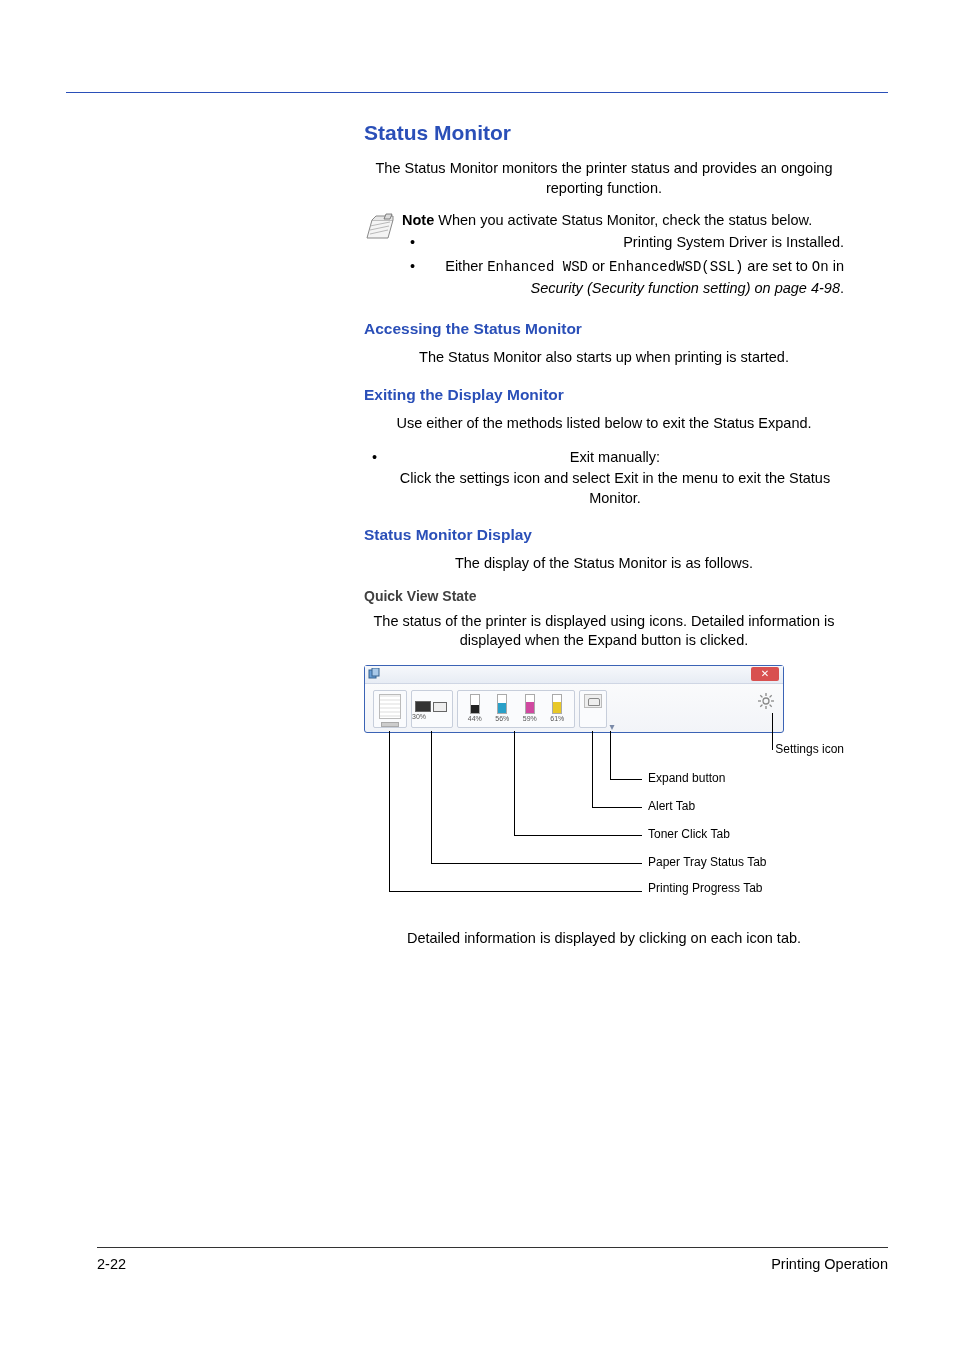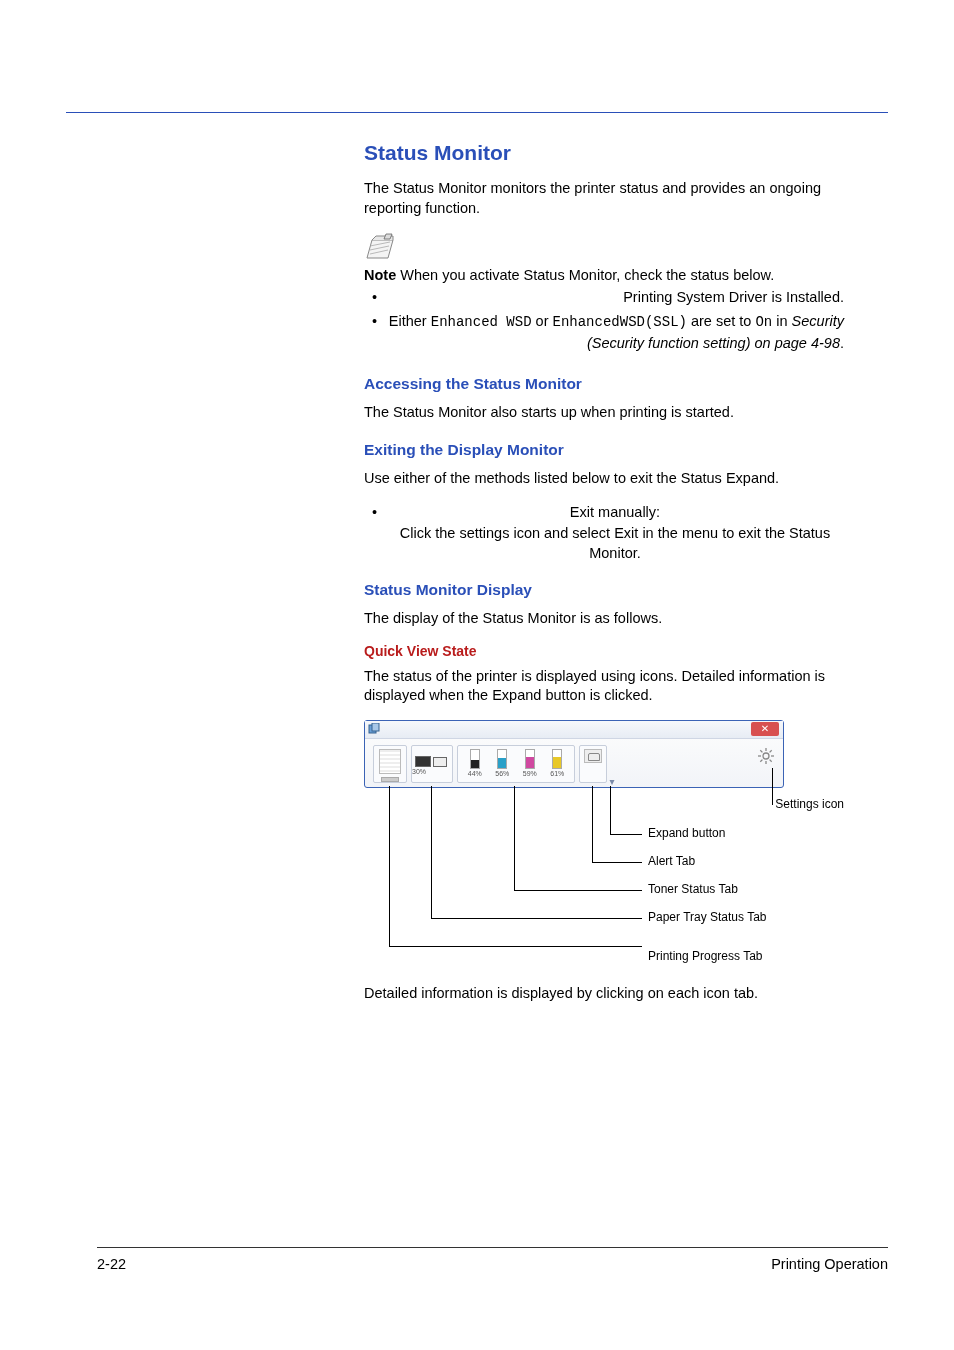--- a/index.html
+++ b/index.html
@@ -8,46 +8,45 @@
     width: 954px;
     height: 1350px;
     font-family: Arial, Helvetica, sans-serif;
     font-size: 14.5px;
     color: #000;
     position: relative;
     background: #fff;
   }
   .page {
     padding: 92px 66px 0 66px;
-    margin-top: 20px;
   }
   .hr-top {
     border: none;
     border-top: 1.5px solid #2a4fb8;
     margin: 0 0 28px 0;
   }
   .content {
     margin-left: 298px;
     width: 480px;
   }
   .h1 {
     color: #2a4fb8;
     font-size: 21px;
     font-weight: bold;
     margin: 8px 0 14px 0;
   }
   .body-text {
     line-height: 1.35;
     margin: 0 0 14px 0;
+    text-align: center;
   }
   .note-block {
     display: flex;
     align-items: flex-start;
     margin-bottom: 16px;
-    flex-direction: column;
   }
   .note-icon {
     width: 32px;
     flex: 0 0 32px;
     margin-right: 6px;
   }
   .note-content { flex: 1; }
   .note-title { font-weight: bold; }
   .note-bullets {
     margin: 4px 0 0 0;
@@ -68,21 +67,21 @@
   }
   .mono { font-family: "Courier New", monospace; font-size: 14px; }
   .italic { font-style: italic; }
   .h2 {
     color: #2a4fb8;
     font-size: 15.5px;
     font-weight: bold;
     margin: 18px 0 10px 0;
   }
   .h3 {
-    color: #b91c1c;
+    color: #404040;
     font-size: 14px;
     font-weight: bold;
     margin: 14px 0 8px 0;
   }
   .bullets {
     margin: 0 0 14px 0;
     padding-left: 22px;
     list-style: none;
     text-align: center;
   }
@@ -331,29 +330,29 @@
       <div class="leader leader-v" style="left:246px; top:66px; height:48px;"></div>
       <div class="leader leader-h" style="left:246px; top:114px; width:32px;"></div>
       <div class="leader-label" style="left:284px; top:106px;">Expand button</div>
 
       <div class="leader leader-v" style="left:228px; top:66px; height:76px;"></div>
       <div class="leader leader-h" style="left:228px; top:142px; width:50px;"></div>
       <div class="leader-label" style="left:284px; top:134px;">Alert Tab</div>
 
       <div class="leader leader-v" style="left:150px; top:66px; height:104px;"></div>
       <div class="leader leader-h" style="left:150px; top:170px; width:128px;"></div>
-      <div class="leader-label" style="left:284px; top:162px;">Toner Status Tab</div>
+      <div class="leader-label" style="left:284px; top:162px;">Toner Click Tab</div>
 
       <div class="leader leader-v" style="left:67px; top:66px; height:132px;"></div>
       <div class="leader leader-h" style="left:67px; top:198px; width:211px;"></div>
       <div class="leader-label" style="left:284px; top:190px;">Paper Tray Status Tab</div>
 
       <div class="leader leader-v" style="left:25px; top:66px; height:160px;"></div>
       <div class="leader leader-h" style="left:25px; top:226px; width:253px;"></div>
-      <div class="leader-label" style="left:284px; top:229px;">Printing Progress Tab</div>
+      <div class="leader-label" style="left:284px; top:216px;">Printing Progress Tab</div>
     </div>
 
     <p class="body-text">Detailed information is displayed by clicking on each icon tab.</p>
 
   </div>
 </div>
 
 <div class="footer">
   <hr class="hr-bot">
   <div class="footer-row">

